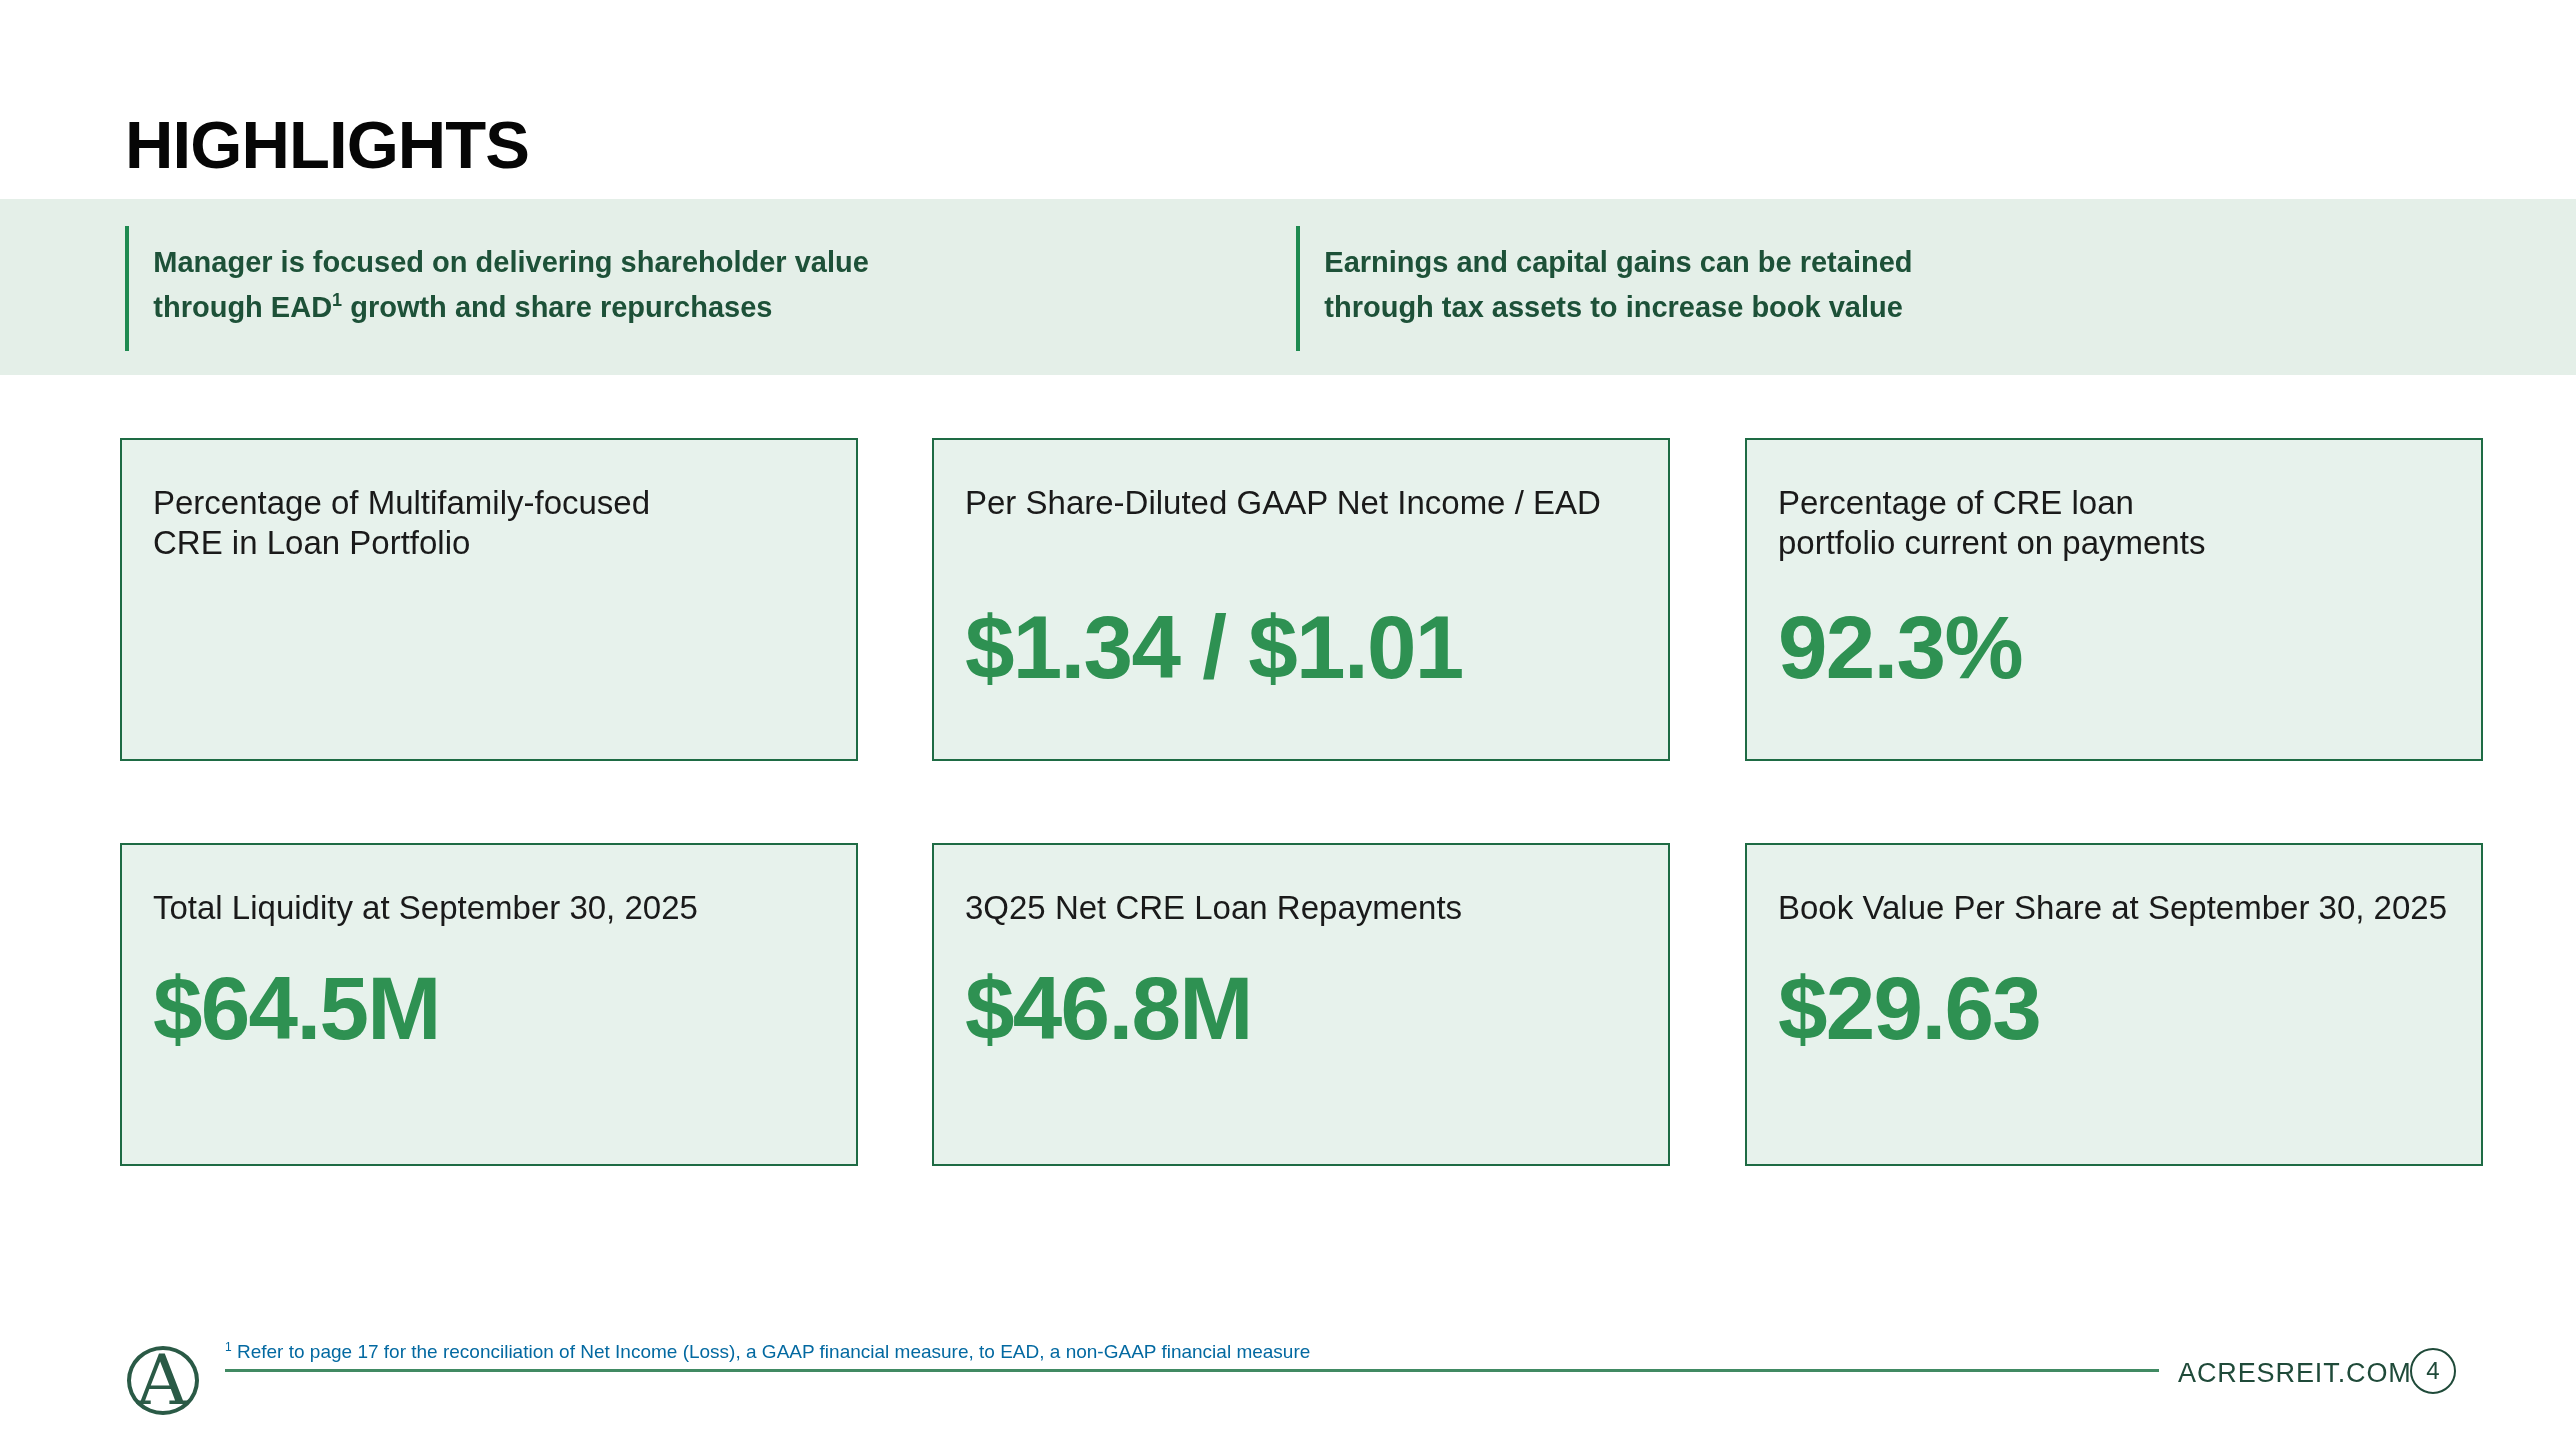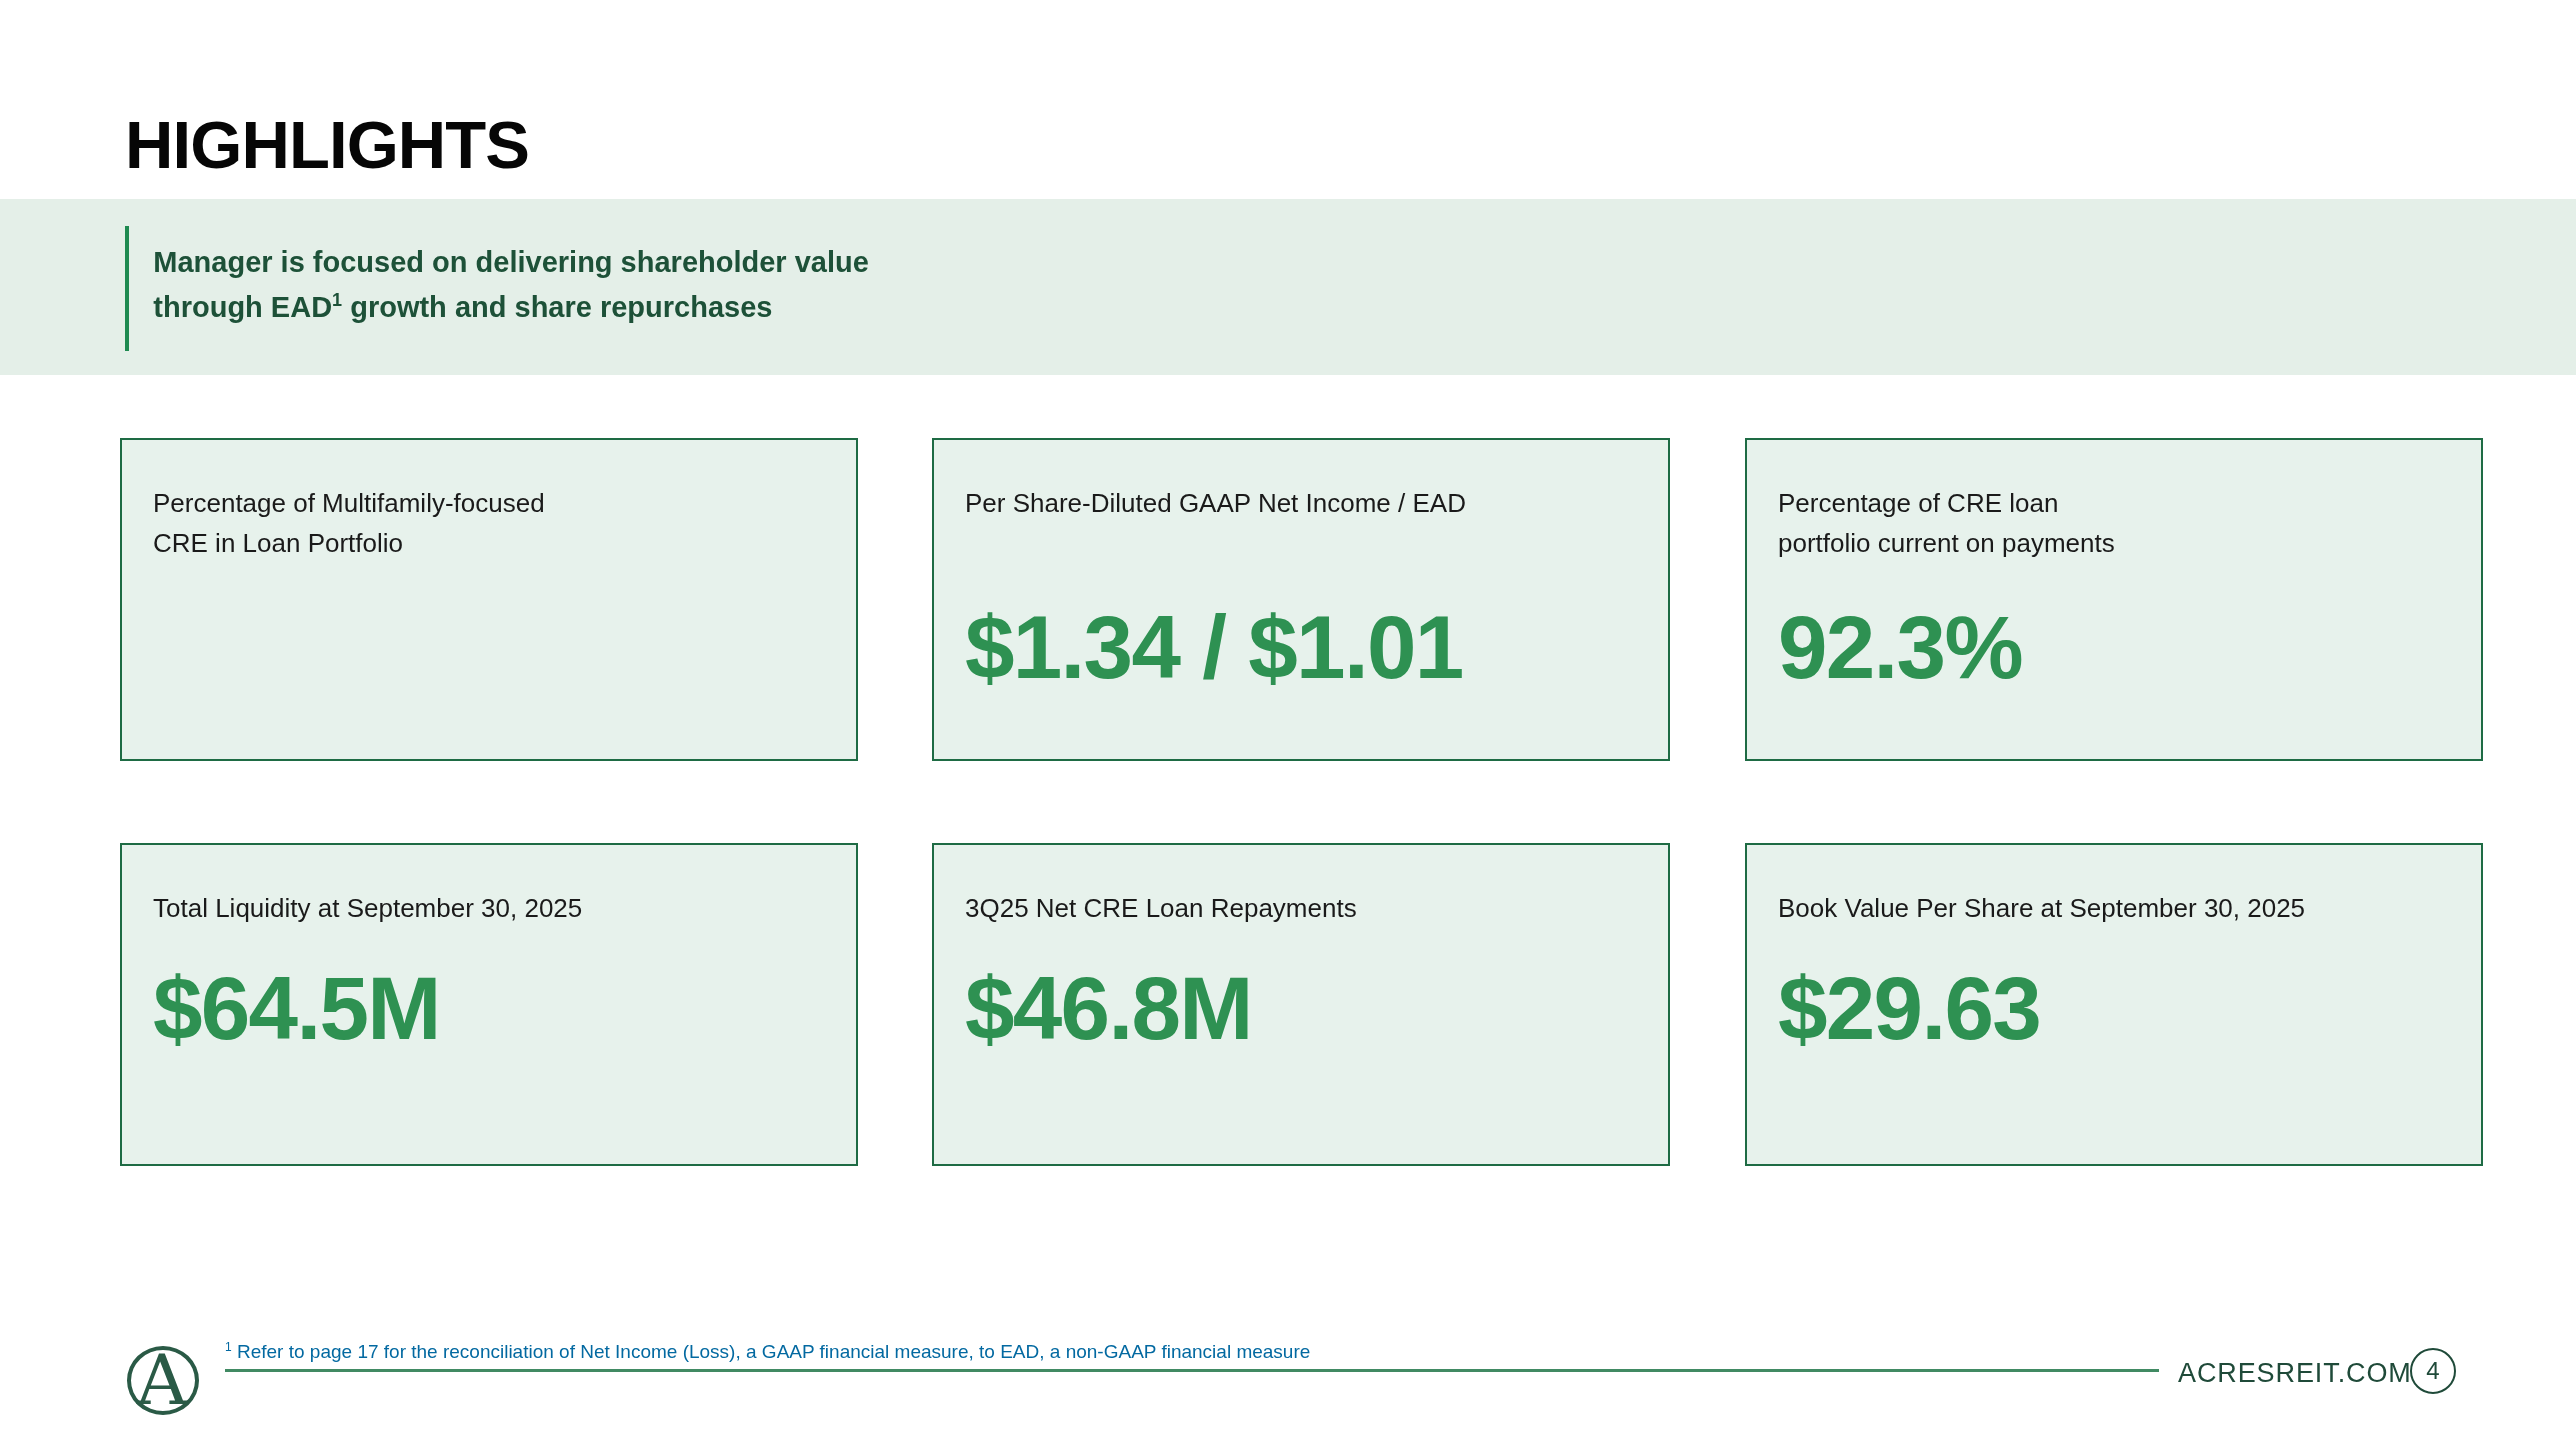--- a/index.html
+++ b/index.html
@@ -39,21 +39,21 @@
   }
   .st-line{display:block}
   .st-text sup{font-size:18px;vertical-align:super;line-height:0}
   .card{
     position:absolute;width:738px;height:323px;
     background:var(--card-bg);border:2.6px solid var(--border-green);
     padding:43px 31px;
   }
   .card.c1{left:120px}  .card.c2{left:932px}  .card.c3{left:1745px}
   .card.row1{top:438px} .card.row2{top:843px}
-  .metric-label{font-size:26px;line-height:40px;color:var(--label-color)}
+  .metric-label{font-size:33px;line-height:40px;color:var(--label-color)}
   .metric-label span{display:block}
   .row1 .metric-label{min-height:81px}
   .row2 .metric-label{min-height:40px}
   .metric-value{
     font-size:89px;font-weight:700;color:var(--accent-green);
     letter-spacing:-1.7px;line-height:1;
   }
   .row1 .metric-value{margin-top:39px}
   .row2 .metric-value{margin-top:36px}
   .logo{position:absolute;left:125px;top:1343px;width:76px;height:76px}
@@ -86,20 +86,27 @@
 <body>
 
 <h1 class="slide-title">HIGHLIGHTS</h1>
 
 <div class="banner">
   <div class="statement statement-1">
     <div class="st-bar"></div>
     <div class="st-text">
       <span class="st-line">Manager is focused on delivering shareholder value</span>
       <span class="st-line"><span>through EAD</span><sup>1</sup><span> growth and share repurchases</span></span>
+    </div>
+  </div>
+  <div class="statement statement-2">
+    <div class="st-bar"></div>
+    <div class="st-text">
+      <span class="st-line">Earnings and capital gains can be retained</span>
+      <span class="st-line">through tax assets to increase book value</span>
     </div>
   </div>
 </div>
 
 <div class="card row1 c1">
   <div class="metric-label">
     <span>Percentage of Multifamily-focused</span>
     <span>CRE in Loan Portfolio</span>
   </div>
 </div>

